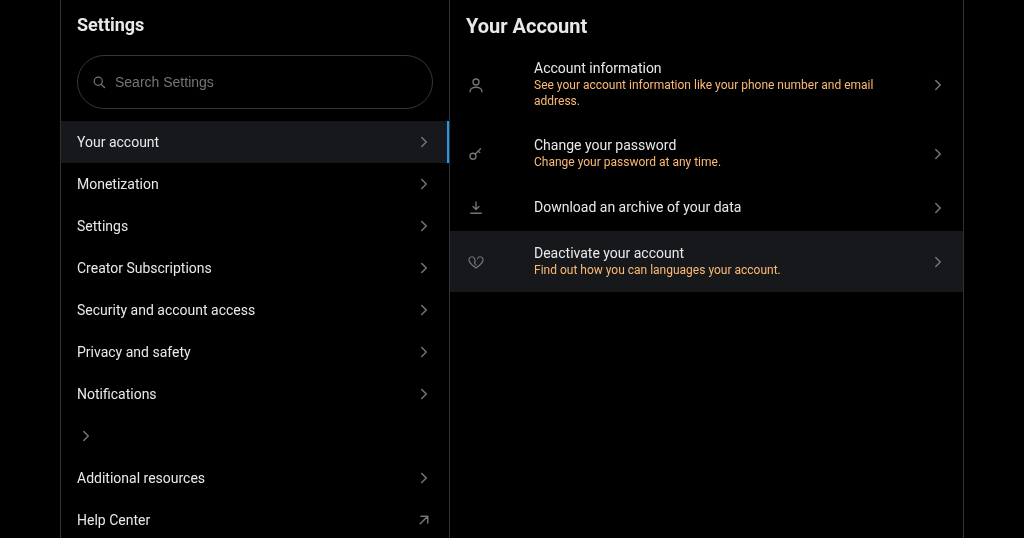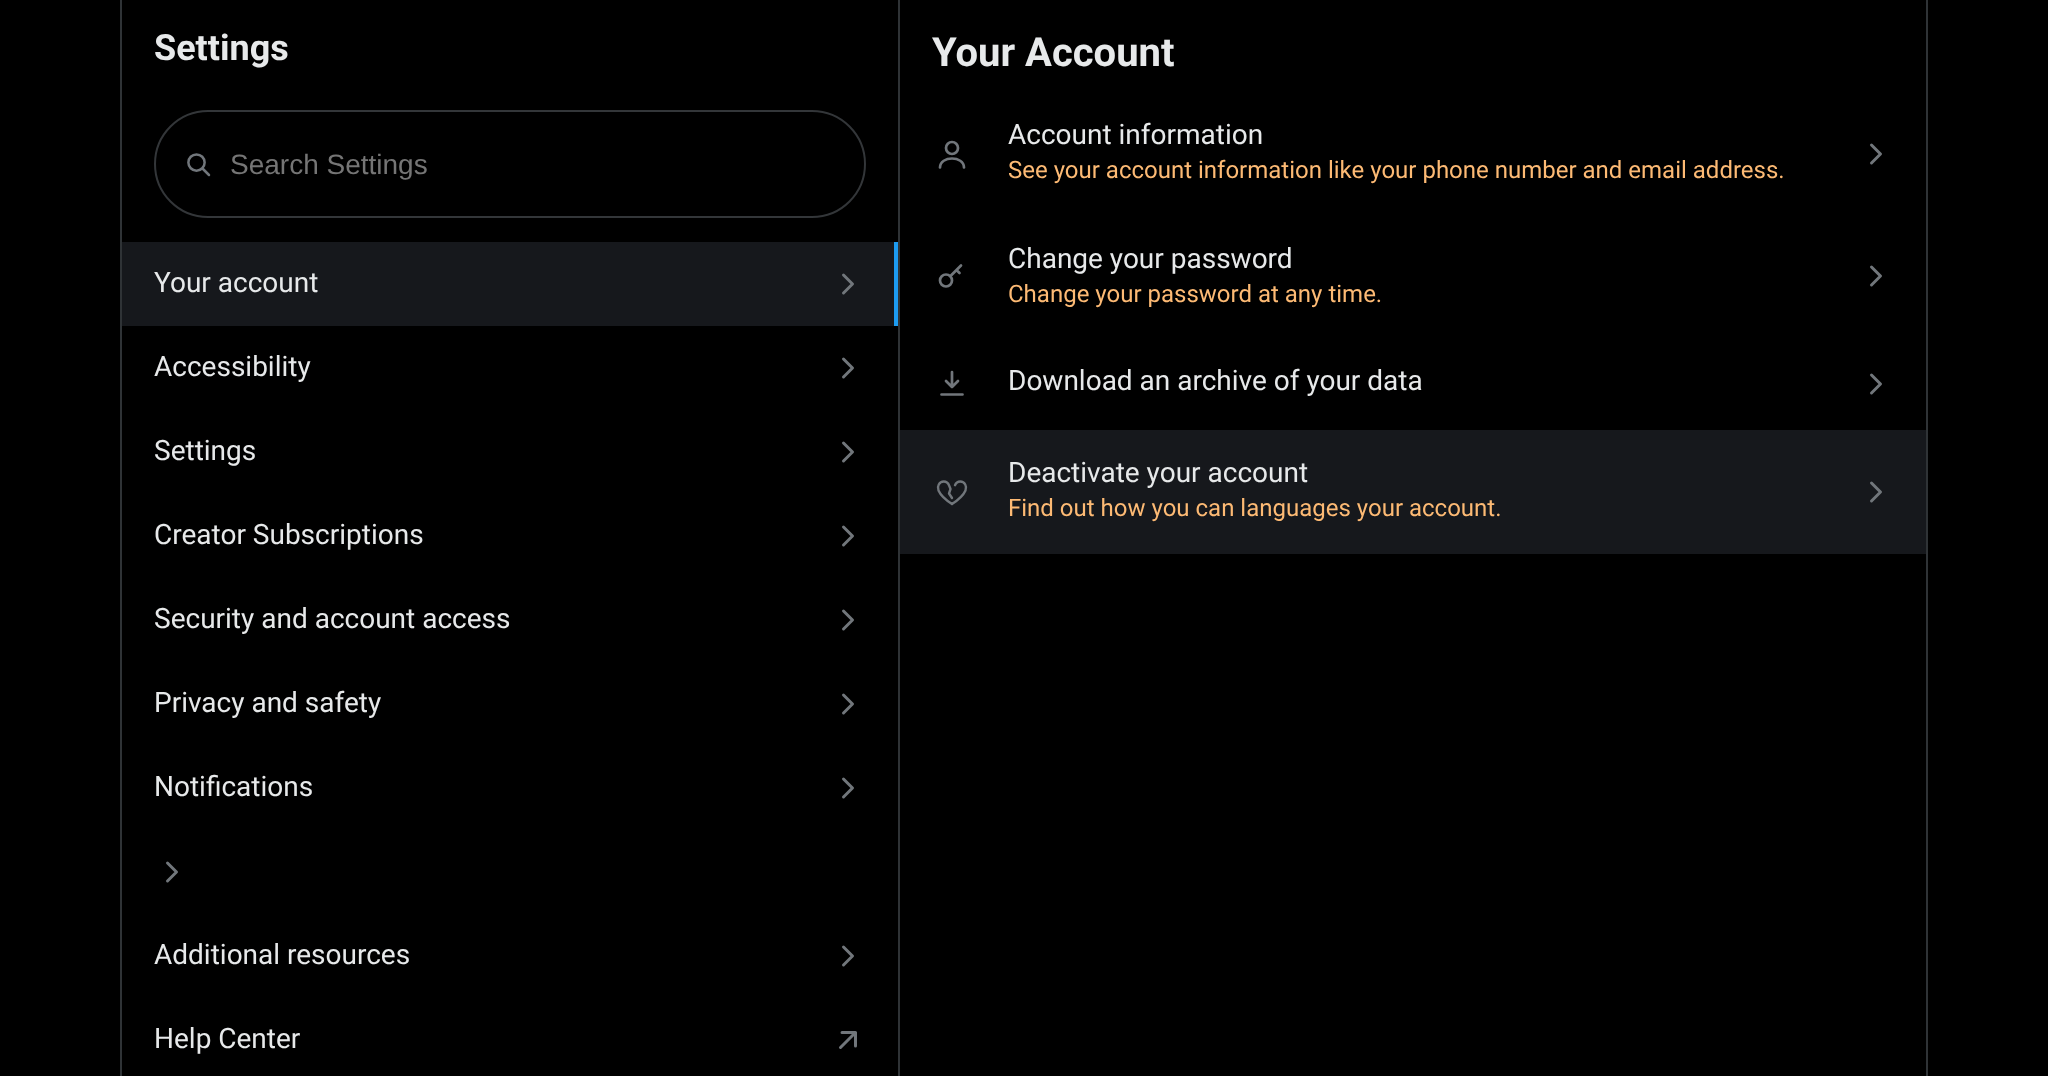--- a/index.html
+++ b/index.html
@@ -122,20 +122,21 @@
       width: 20px;
       display: flex;
       justify-content: center;
       flex-shrink: 0;
     }
     .option-icon svg { width: 18px; height: 18px; display: block; }
     .option-icon svg * { stroke: #71767b; }
     .option-text {
       flex: 1;
       min-width: 0;
+      margin-left: 30px;
     }
     .option-title {
       font-size: 14px;
       color: #e7e9ea;
       margin-bottom: 2px;
     }
     .option-desc {
       font-size: 12px;
       color: #fdba74;
       line-height: 1.3;
@@ -175,21 +176,21 @@
   <div class="nav-list">
     <div class="nav-item active">
       <span>Your account</span>
       <span class="chevron-right">
         <svg viewBox="0 0 24 24" fill="none">
             <path d="M9 6l6 6-6 6" stroke-width="2" stroke-linecap="round" stroke-linejoin="round"></path>
           </svg>
       </span>
     </div>
     <div class="nav-item">
-      <span>Accessibility</span>
+      <span>Monetization</span>
       <span class="chevron-right">
         <svg viewBox="0 0 24 24" fill="none">
             <path d="M9 6l6 6-6 6" stroke-width="2" stroke-linecap="round" stroke-linejoin="round"></path>
           </svg>
       </span>
     </div>
     <div class="nav-item">
       <span>Settings</span>
       <span class="chevron-right">
         <svg viewBox="0 0 24 24" fill="none">

